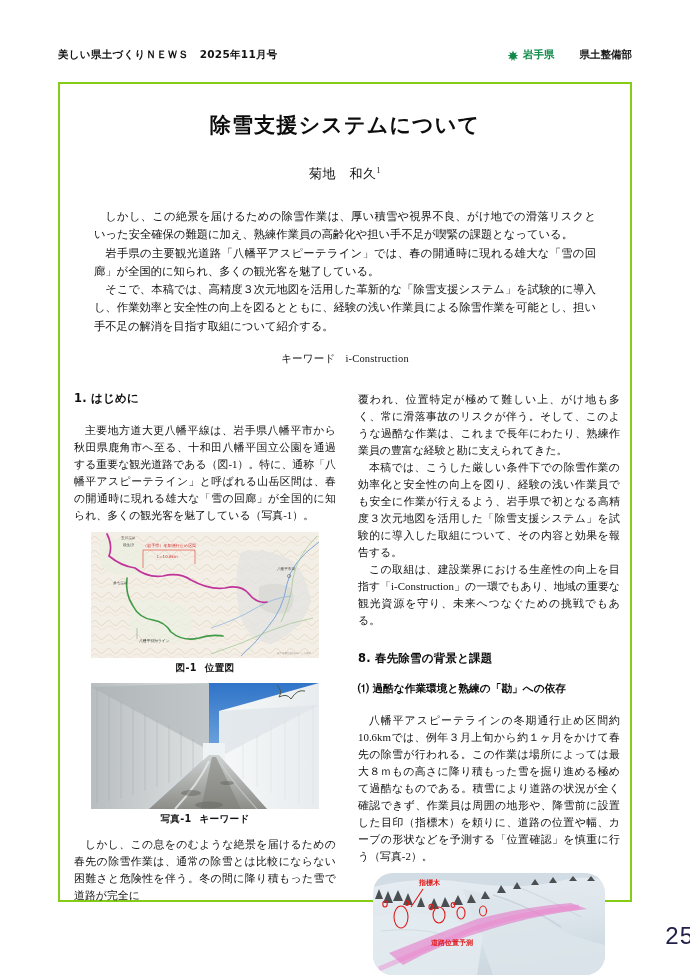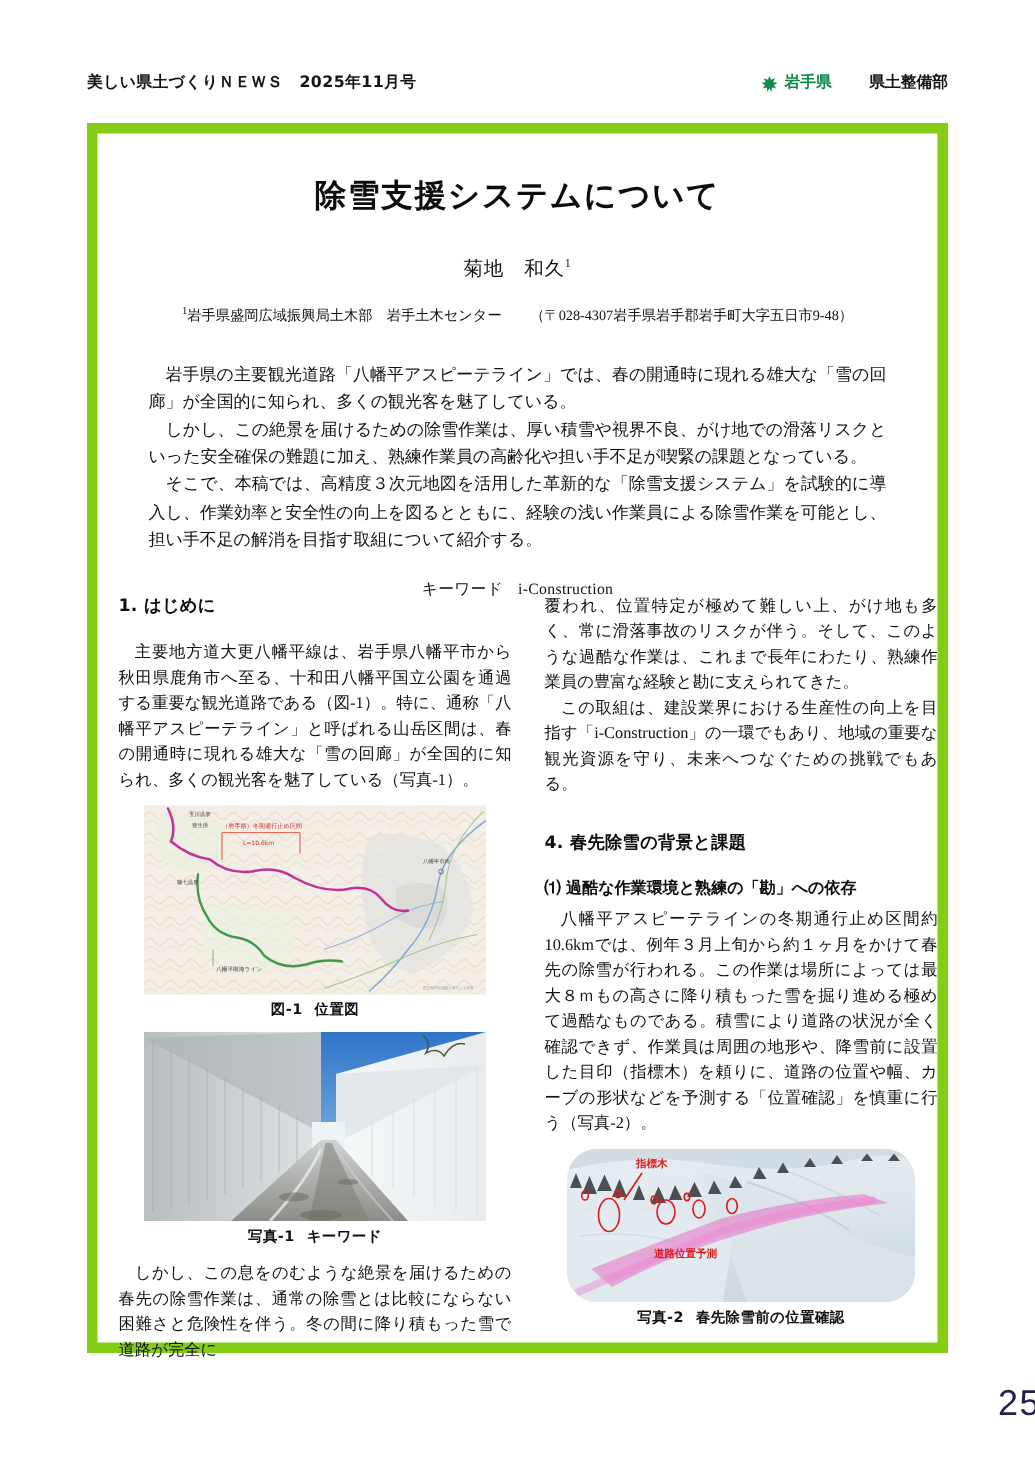--- a/index.html
+++ b/index.html
@@ -34,21 +34,21 @@
     font-size:10.5px;font-weight:bold;color:#0f8a4a;letter-spacing:0px;
   }
   .logo-dept{
     font-family:"DejaVu Sans","Liberation Sans",sans-serif;
     font-size:10.5px;font-weight:bold;color:#141414;letter-spacing:0px;padding-left:20px;
   }
 
   
   .article-frame{
     position:absolute;left:58px;top:82px;width:574px;height:820px;
-    border:7px solid #84cc16;box-sizing:border-box;background:#fff;
+    border:2px solid #84cc16;box-sizing:border-box;background:#fff;
   }
 
   .doc-title{
     margin:27px 0 0 0;text-align:center;
     font-family:"DejaVu Sans","Liberation Sans",sans-serif;
     font-size:21px;font-weight:bold;letter-spacing:1.2px;color:#0d0d0d;
   }
   .author{
     margin:26px 0 0 0;text-align:center;
     font-size:13px;letter-spacing:.5px;color:#111;
@@ -80,21 +80,21 @@
   }
   .col{width:262px;}
   .sec-head{
     font-family:"DejaVu Sans","Liberation Sans",sans-serif;
     font-size:11.5px;font-weight:bold;color:#0d0d0d;margin:0 0 16px 0;
     letter-spacing:.2px;
   }
   .sec-head.sp-top{margin-top:22px;}
   .subsec-head{
     font-family:"DejaVu Sans","Liberation Sans",sans-serif;
-    font-size:10.7px;font-weight:bold;color:#0d0d0d;margin:0 0 6px 0;
+    font-size:10.7px;font-weight:bold;color:#0d0d0d;margin:0 0 16px 0;
   }
   .body-p{
     font-size:10.9px;line-height:1.56;text-align:justify;color:#111;
     margin:0;text-indent:1em;
   }
   .body-p + .body-p{margin-top:0;}
 
   
   .figure{margin:8px 0 4px 0;text-align:center;}
   .fig-caption{
@@ -140,27 +140,24 @@
   </div>
 
   <div class="article-frame">
 
     <div class="doc-title">除雪支援システムについて</div>
 
     <div class="author">
       <span>菊地　和久</span><sup>1</sup>
     </div>
 
-    <div class="affil">
-      <sup>1</sup><span>岩手県盛岡広域振興局土木部　岩手土木センター　　（〒028-4307岩手県岩手郡岩手町大字五日市9-48）</span>
-    </div>
 
     <div class="abstract">
+      <p>しかし、この絶景を届けるための除雪作業は、厚い積雪や視界不良、がけ地での滑落リスクといった安全確保の難題に加え、熟練作業員の高齢化や担い手不足が喫緊の課題となっている。</p>
       <p>岩手県の主要観光道路「八幡平アスピーテライン」では、春の開通時に現れる雄大な「雪の回廊」が全国的に知られ、多くの観光客を魅了している。</p>
-      <p>しかし、この絶景を届けるための除雪作業は、厚い積雪や視界不良、がけ地での滑落リスクといった安全確保の難題に加え、熟練作業員の高齢化や担い手不足が喫緊の課題となっている。</p>
       <p>そこで、本稿では、高精度３次元地図を活用した革新的な「除雪支援システム」を試験的に導入し、作業効率と安全性の向上を図るとともに、経験の浅い作業員による除雪作業を可能とし、担い手不足の解消を目指す取組について紹介する。</p>
     </div>
 
     <div class="keywords">
       <span class="kw-label">キーワード</span><span class="kw-value">i-Construction</span>
     </div>
 
     <div class="columns">
 
       <div class="col">
@@ -280,23 +277,24 @@
           <div class="fig-caption">
             <span>写真-1</span><span class="cap-sep"></span><span>キーワード</span>
           </div>
         </div>
 
         <p class="body-p" style="margin-top:10px;">しかし、この息をのむような絶景を届けるための春先の除雪作業は、通常の除雪とは比較にならない困難さと危険性を伴う。冬の間に降り積もった雪で道路が完全に</p>
       </div>
 
       <div class="col">
         <p class="body-p" style="text-indent:0;">覆われ、位置特定が極めて難しい上、がけ地も多く、常に滑落事故のリスクが伴う。そして、このような過酷な作業は、これまで長年にわたり、熟練作業員の豊富な経験と勘に支えられてきた。</p>
+        <p class="body-p">本稿では、こうした厳しい条件下での除雪作業の効率化と安全性の向上を図り、経験の浅い作業員でも安全に作業が行えるよう、岩手県で初となる高精度３次元地図を活用した「除雪支援システム」を試験的に導入した取組について、その内容と効果を報告する。</p>
         <p class="body-p">この取組は、建設業界における生産性の向上を目指す「i-Construction」の一環でもあり、地域の重要な観光資源を守り、未来へつなぐための挑戦でもある。</p>
 
-        <div class="sec-head sp-top">4. 春先除雪の背景と課題</div>
+        <div class="sec-head sp-top">8. 春先除雪の背景と課題</div>
 
         <div class="subsec-head">⑴ 過酷な作業環境と熟練の「勘」への依存</div>
         <p class="body-p">八幡平アスピーテラインの冬期通行止め区間約10.6kmでは、例年３月上旬から約１ヶ月をかけて春先の除雪が行われる。この作業は場所によっては最大８ｍもの高さに降り積もった雪を掘り進める極めて過酷なものである。積雪により道路の状況が全く確認できず、作業員は周囲の地形や、降雪前に設置した目印（指標木）を頼りに、道路の位置や幅、カーブの形状などを予測する「位置確認」を慎重に行う（写真-2）。</p>
 
         <div class="figure">
           <div class="photo2-box">
             <svg width="232" height="102" viewBox="0 0 232 102">
               <defs>
                 <linearGradient id="snowfield" x1="0" y1="0" x2="0.3" y2="1">
                   <stop offset="0%" stop-color="#e8eef3"></stop>

